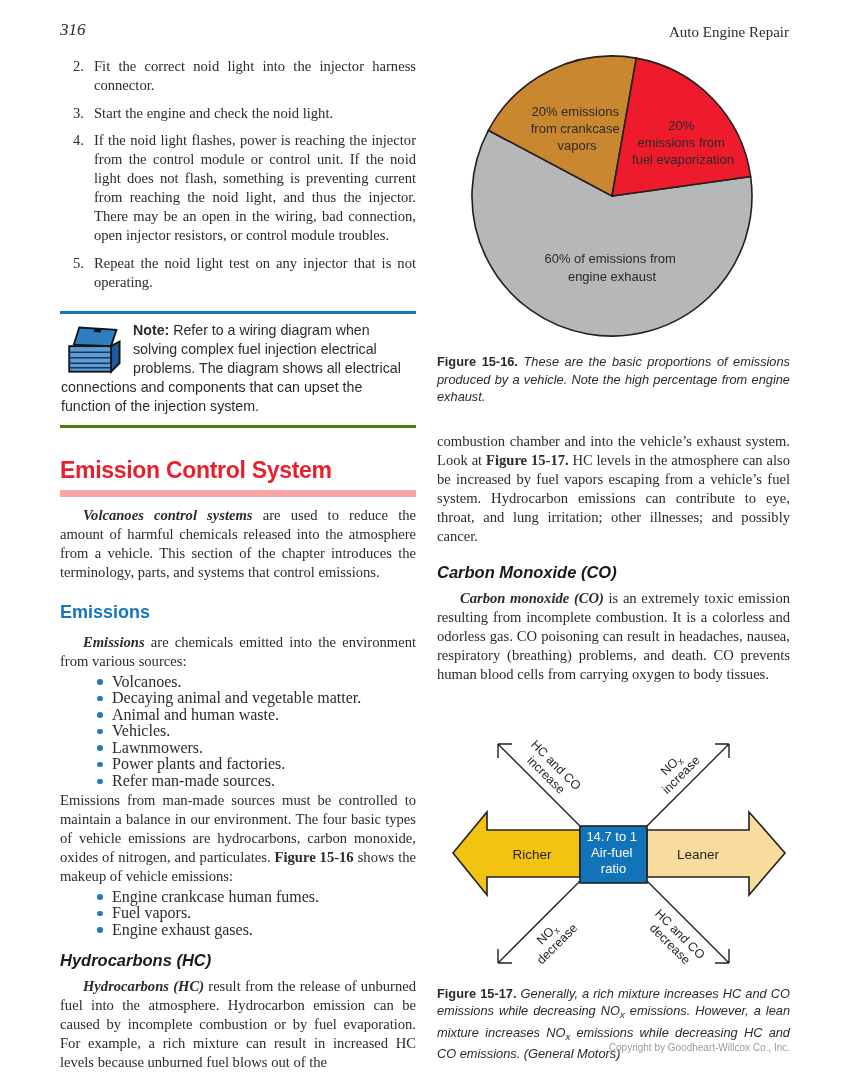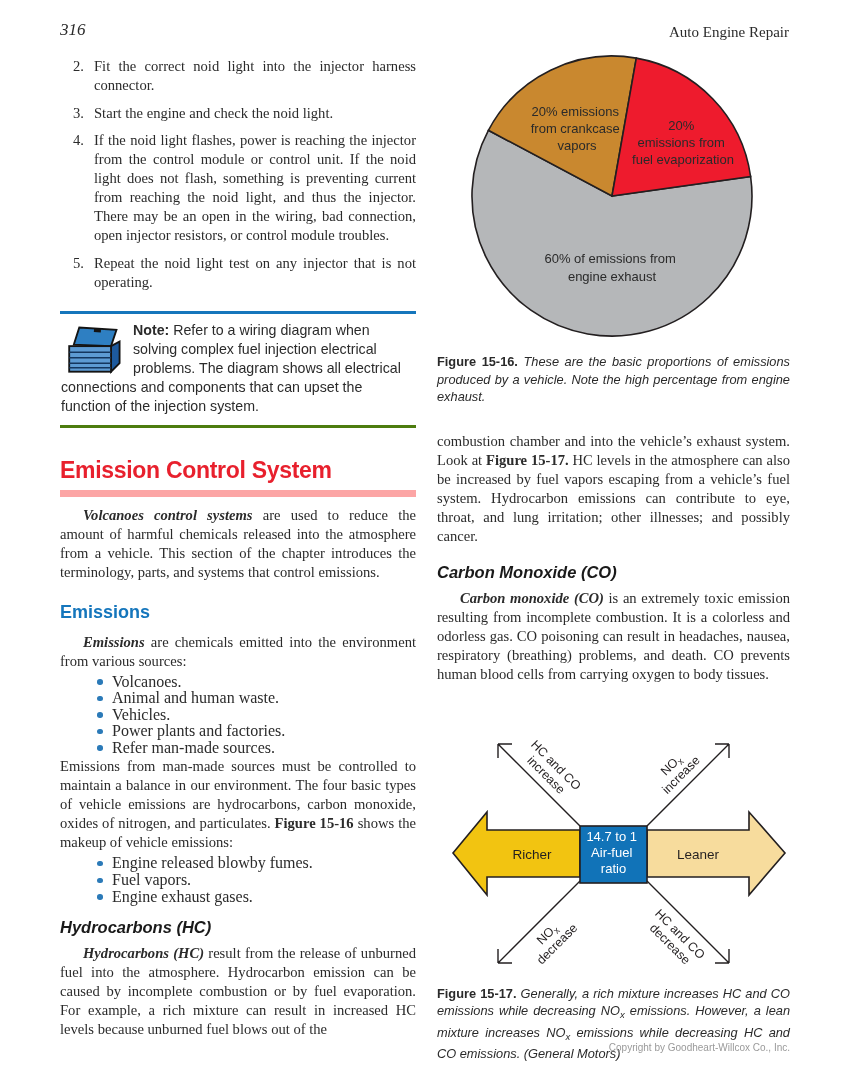--- a/index.html
+++ b/index.html
@@ -123,30 +123,32 @@
   <h1 class="red-title">Emission Control System</h1>
 
   <p class="body indent"><span class="lead-bi">Volcanoes control systems</span><span> are used to reduce the amount of harmful chemicals released into the atmosphere from a vehicle. This section of the chapter introduces the terminology, parts, and systems that control emissions.</span></p>
 
   <h2 class="blue-title">Emissions</h2>
 
   <p class="body indent" style="margin-top:10px"><span class="lead-bi">Emissions</span><span> are chemicals emitted into the environment from various sources:</span></p>
 
   <ul class="dots">
     <li><span class="dot"></span><span>Volcanoes.</span></li>
+    <li><span class="dot"></span><span>Decaying animal and vegetable matter.</span></li>
     <li><span class="dot"></span><span>Animal and human waste.</span></li>
     <li><span class="dot"></span><span>Vehicles.</span></li>
+    <li><span class="dot"></span><span>Lawnmowers.</span></li>
     <li><span class="dot"></span><span>Power plants and factories.</span></li>
     <li><span class="dot"></span><span>Refer man-made sources.</span></li>
   </ul>
 
   <p class="body" style="margin-top:1px"><span>Emissions from man-made sources must be controlled to maintain a balance in our environment. The four basic types of vehicle emissions are hydrocarbons, carbon monoxide, oxides of nitrogen, and particulates. </span><span class="b">Figure 15-16</span><span> shows the makeup of vehicle emissions:</span></p>
 
   <ul class="dots">
-    <li><span class="dot"></span><span>Engine released blowby fumes.</span></li>
+    <li><span class="dot"></span><span>Engine crankcase human fumes.</span></li>
     <li><span class="dot"></span><span>Fuel vapors.</span></li>
     <li><span class="dot"></span><span>Engine exhaust gases.</span></li>
   </ul>
 
   <h3 class="sub-title">Hydrocarbons (HC)</h3>
 
   <p class="body indent" style="margin-top:7px"><span class="lead-bi">Hydrocarbons (HC)</span><span> result from the release of unburned fuel into the atmosphere. Hydrocarbon emission can be caused by incomplete combustion or by fuel evaporation. For example, a rich mixture can result in increased HC levels because unburned fuel blows out of the</span></p>
 
 </div>
 

